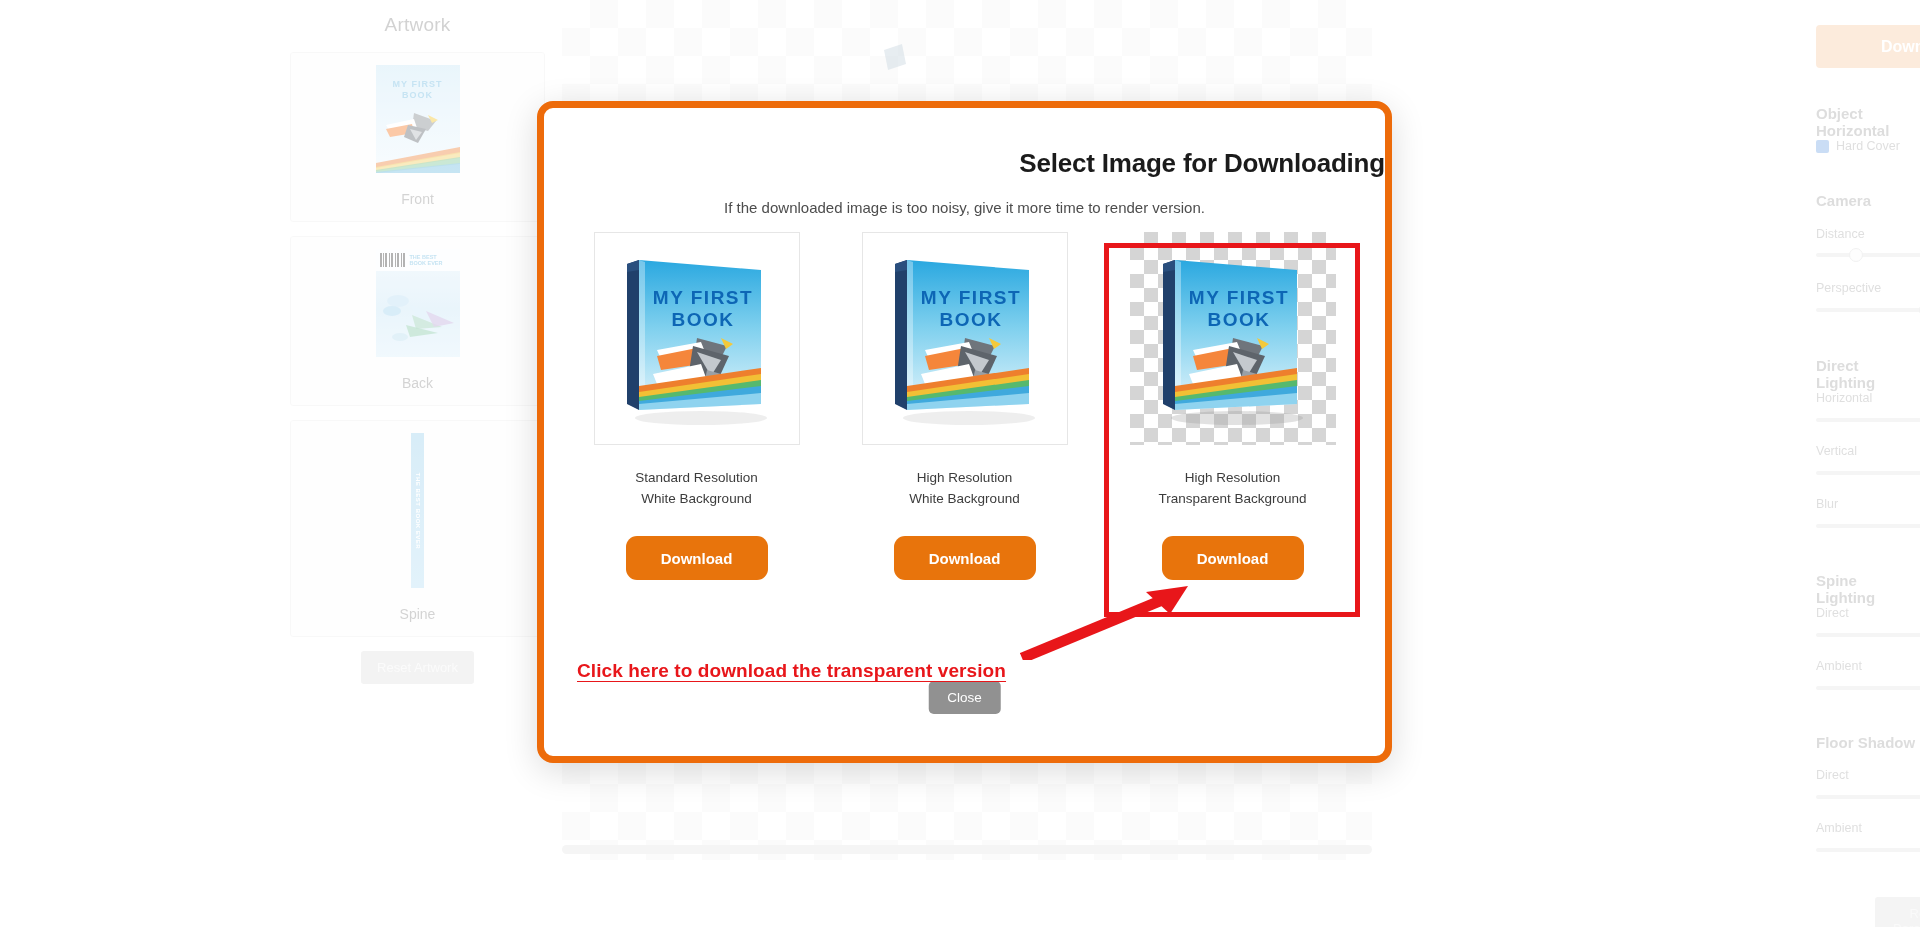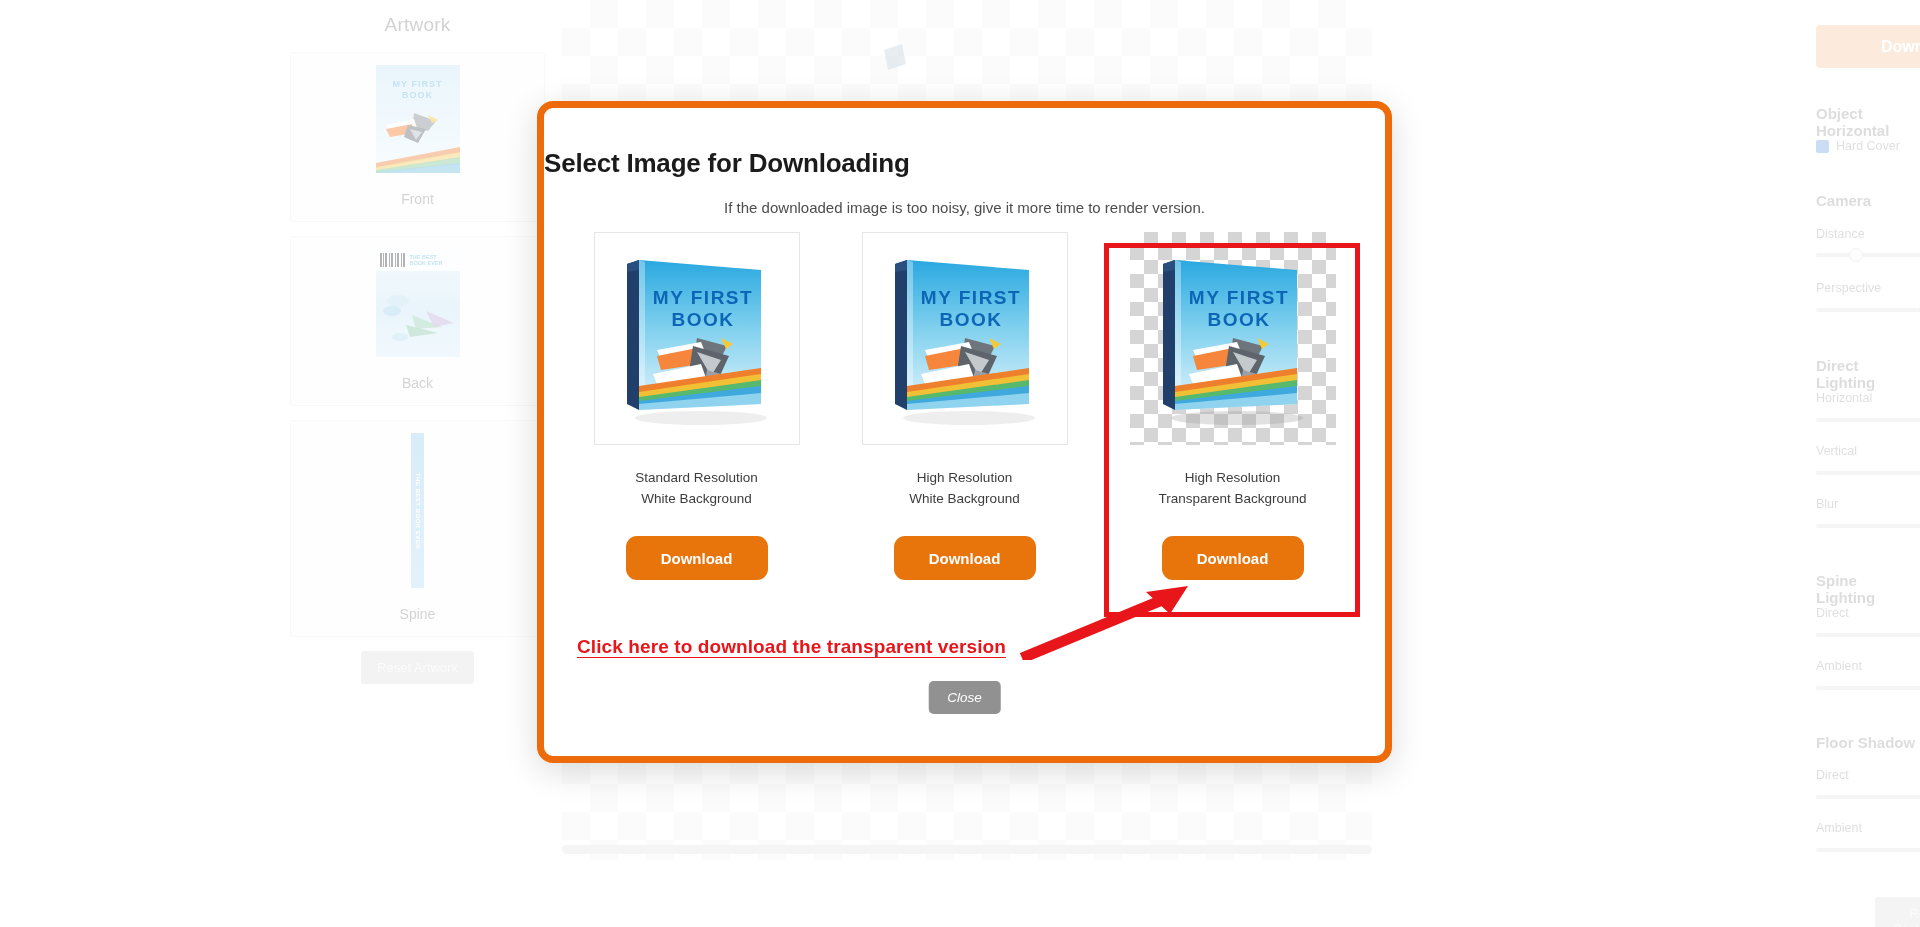--- a/index.html
+++ b/index.html
@@ -220,21 +220,21 @@
     position: absolute;
     left: 537px; top: 101px;
     width: 855px; height: 662px;
     background: #ffffff;
     border: 7px solid #ed6b0a;
     border-radius: 16px;
     box-shadow: 0 8px 34px rgba(0,0,0,.14);
     z-index: 30;
   }
   .modal-title {
-    text-align: left;
+    text-align: right;
     margin-top: 40px;
     font-size: 26px;
     font-weight: 700;
     color: #1b1b1b;
     letter-spacing: -.2px;
   }
   .modal-subtitle {
     text-align: center;
     margin-top: 20px;
     font-size: 15px;
@@ -291,21 +291,21 @@
     position: absolute;
     left: 1104px; top: 243px;
     width: 256px; height: 374px;
     border: 5px solid #e8161a;
     z-index: 40;
     pointer-events: none;
   }
 
   .annotation {
     position: absolute;
-    left: 577px; top: 636px;
+    left: 577px; top: 660px;
     font-size: 19px;
     font-weight: 700;
     color: #e8161a;
     letter-spacing: .1px;
     text-decoration: underline;
     text-decoration-thickness: 1px;
     text-underline-offset: 4px;
     z-index: 45;
     white-space: nowrap;
   }
@@ -323,21 +323,20 @@
     transform: translateX(-50%);
     bottom: 42px;
     background: #919191;
     color: #ffffff;
     border: none;
     border-radius: 5px;
     font-size: 13.5px;
     padding: 9px 19px;
     font-family: "Liberation Sans", sans-serif;
     cursor: pointer;
-    font-style: italic;
   }
 
   
   .book3d { display:block; }
 </style>
 </head>
 <body>
 
 <div id="app">
 

